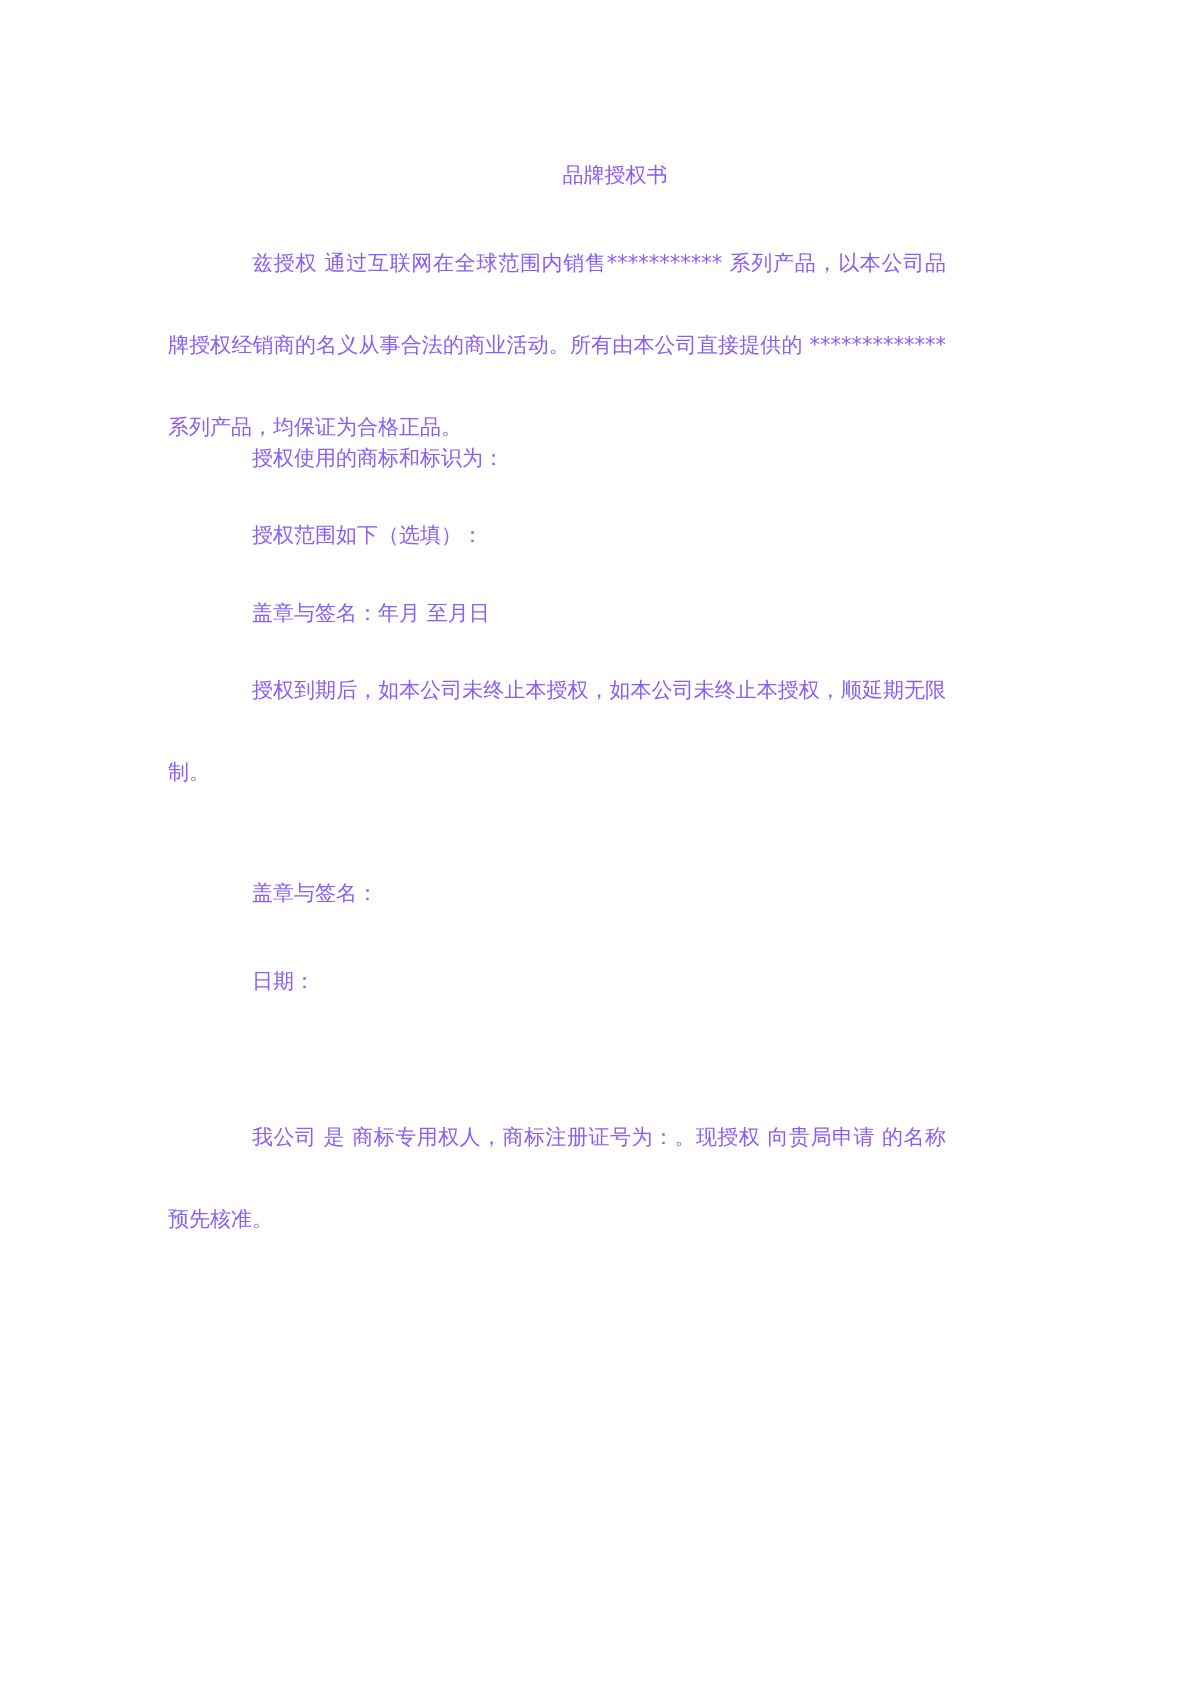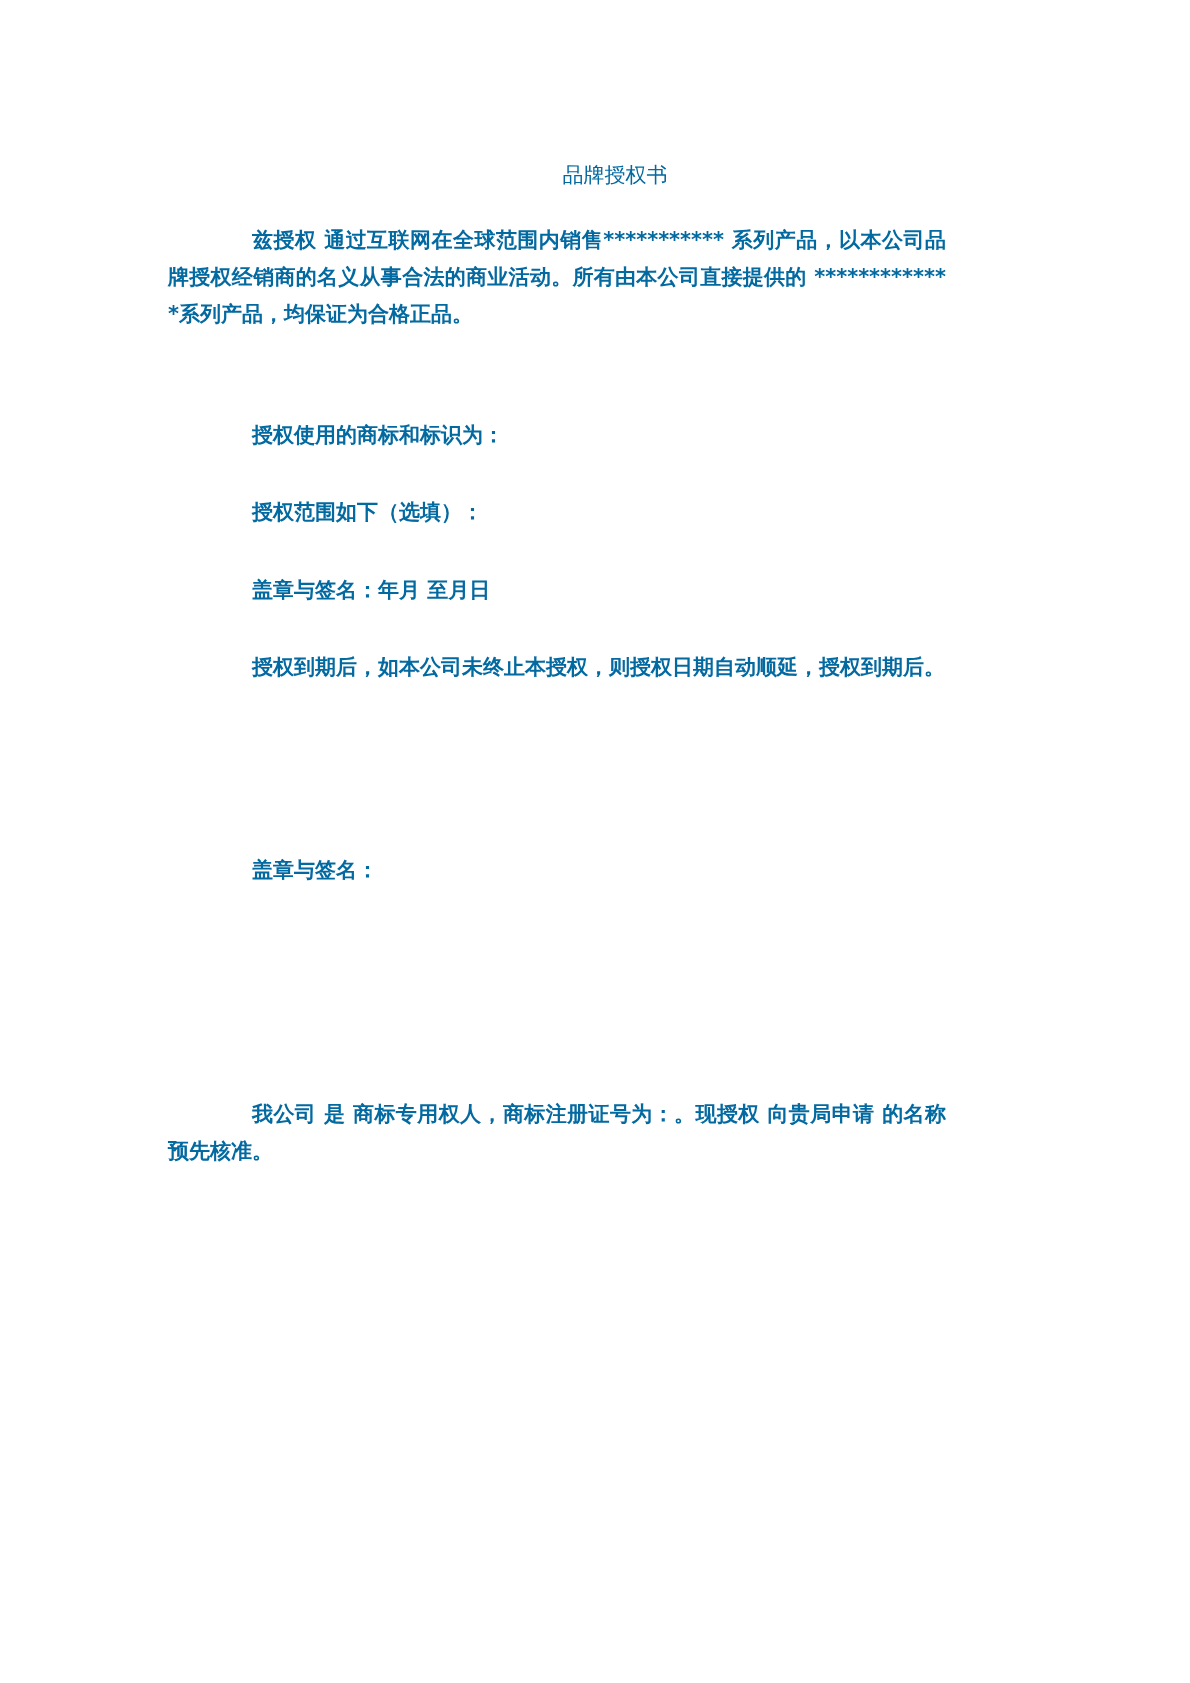--- a/index.html
+++ b/index.html
@@ -1,41 +1,41 @@
 <!DOCTYPE html>
 <html><head>
 <meta charset="utf-8">
 <style>
   html, body { margin: 0; padding: 0; background: #ffffff; }
   body { width: 1190px; height: 1683px; position: relative; overflow: hidden; }
   .page {
     position: absolute; left: 0; top: 0; width: 1190px; height: 1683px;
     font-family: "DejaVu Sans", "Liberation Sans", sans-serif;
-    color: #0369a1;
+    color: #8b5cf6;
     font-size: 21px;
   }
   .title {
     position: absolute; top: 160px; left: 0; width: 1190px;
     text-align: center; font-size: 21px; line-height: 30px;
     padding-left: 40px; box-sizing: border-box;
   }
   .para {
     position: absolute; left: 168px; width: 778px;
-    line-height: 37px; text-indent: 84px;
+    line-height: 82px; text-indent: 84px;
     text-align: justify; text-align-last: left;
     word-break: break-all;
-    font-weight: bold;
   }
 </style>
 </head>
 <body>
 
 <div class="page">
   <div class="title">品牌授权书</div>
 
   <div class="para" style="top:222px">兹授权 通过互联网在全球范围内销售*********** 系列产品，以本公司品牌授权经销商的名义从事合法的商业活动。所有由本公司直接提供的 *************系列产品，均保证为合格正品。</div>
   <div class="para" style="top:417px">授权使用的商标和标识为：</div>
   <div class="para" style="top:494px">授权范围如下（选填）：</div>
   <div class="para" style="top:572px">盖章与签名：年月 至月日</div>
-  <div class="para" style="top:649px">授权到期后，如本公司未终止本授权，则授权日期自动顺延，授权到期后。</div>
+  <div class="para" style="top:649px">授权到期后，如本公司未终止本授权，如本公司未终止本授权，顺延期无限制。</div>
   <div class="para" style="top:852px">盖章与签名：</div>
+  <div class="para" style="top:940px">日期：</div>
   <div class="para" style="top:1096px">我公司 是 商标专用权人，商标注册证号为：。现授权 向贵局申请 的名称预先核准。</div>
 </div>
 
 </body></html>

